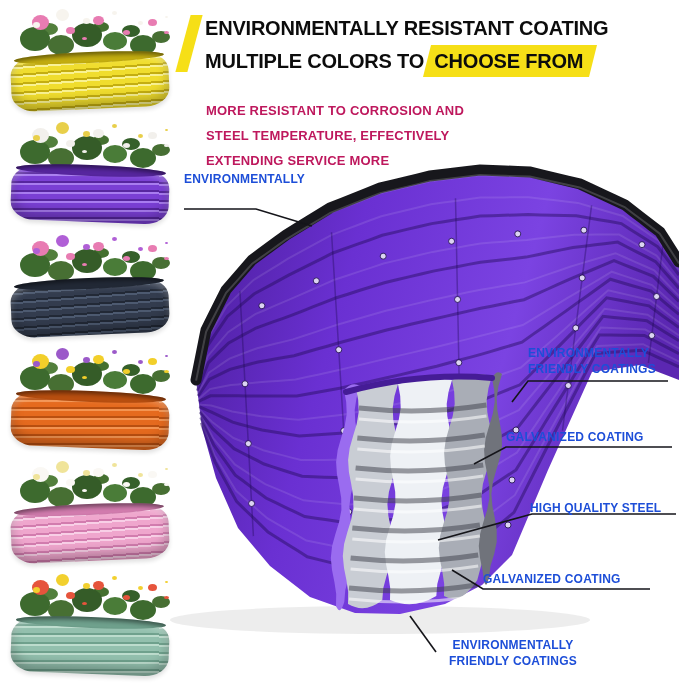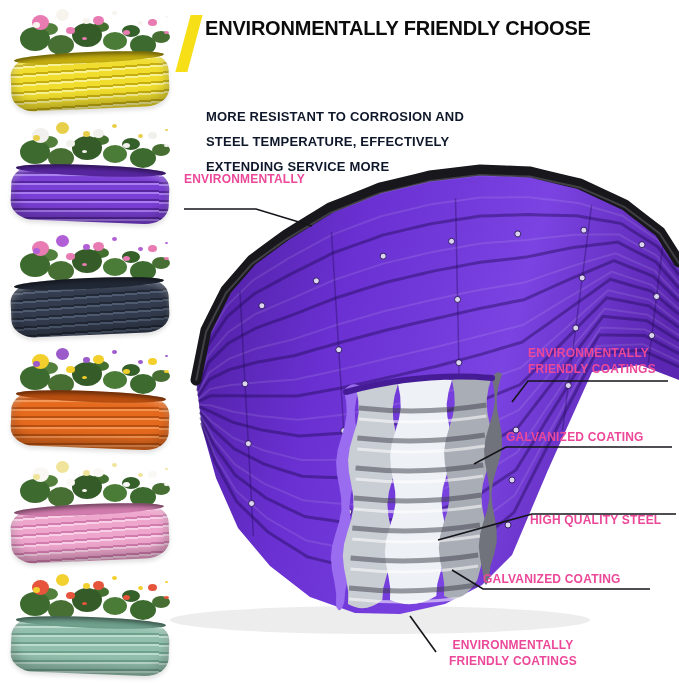--- a/index.html
+++ b/index.html
@@ -33,30 +33,30 @@
   #thumb4{top:344px;} #thumb5{top:457px;} #thumb6{top:570px;}
 
   
   .mark{position:absolute;left:183px;top:15px;width:12px;height:57px;background:var(--accent);
     transform:skewX(-15deg);z-index:2;}
   .title{position:absolute;left:205px;top:12px;z-index:2;font-size:20px;font-weight:700;
     letter-spacing:-0.2px;line-height:33px;color:#0c0c0c;white-space:nowrap;}
   .hl{position:relative;display:inline-block;padding:0 5px;}
   .hl::before{content:"";position:absolute;left:-2px;right:-5px;top:0;bottom:1px;
     background:var(--accent);transform:skewX(-14deg);z-index:-1;}
-  .subtitle{position:absolute;left:206px;top:104px;z-index:2;font-size:13px;font-weight:700;
-    letter-spacing:0.2px;line-height:25px;color:#0f172a;white-space:nowrap;}
-
-  
-  .callout{position:absolute;z-index:2;font-size:12px;font-weight:700;color:#ec4899;
+  .subtitle{position:absolute;left:206px;top:98px;z-index:2;font-size:13px;font-weight:700;
+    letter-spacing:0.2px;line-height:25px;color:#be185d;white-space:nowrap;}
+
+  
+  .callout{position:absolute;z-index:2;font-size:12px;font-weight:700;color:#1d4ed8;
     letter-spacing:0.2px;line-height:16px;white-space:nowrap;}
   #lbl-rubber{left:184px;top:171px;}
   #lbl-coat-top{left:528px;top:345px;}
   #lbl-galv-top{left:506px;top:429px;}
-  #lbl-steel{left:530px;top:512px;}
+  #lbl-steel{left:530px;top:500px;}
   #lbl-galv-bottom{left:483px;top:571px;}
   #lbl-coat-bottom{left:438px;top:637px;text-align:center;width:150px;}
 
   
   #bed-svg{position:absolute;left:0;top:0;z-index:1;pointer-events:none;}
 </style>
 </head>
 <body>
 
 <div class="canvas" style="--accent: #f6df17;">
@@ -119,21 +119,22 @@
         <span class="blob fl2"></span>
       </div>
       <div class="planter">
         <div class="rim"></div>
       </div>
     </div>
   </div>
 
   <div class="mark"></div>
   <div class="title">
-    <div><span>ENVIRONMENTALLY FRIENDLY CHOOSE</span></div>
+    <div><span>ENVIRONMENTALLY RESISTANT COATING</span></div>
+    <div><span>MULTIPLE COLORS TO </span><span class="hl">CHOOSE FROM</span></div>
   </div>
   <div class="subtitle">
     <div>MORE RESISTANT TO CORROSION AND</div>
     <div>STEEL TEMPERATURE, EFFECTIVELY</div>
     <div>EXTENDING SERVICE MORE</div>
   </div>
 
   <div class="callout" id="lbl-rubber">
     <div>ENVIRONMENTALLY</div>
   </div>

